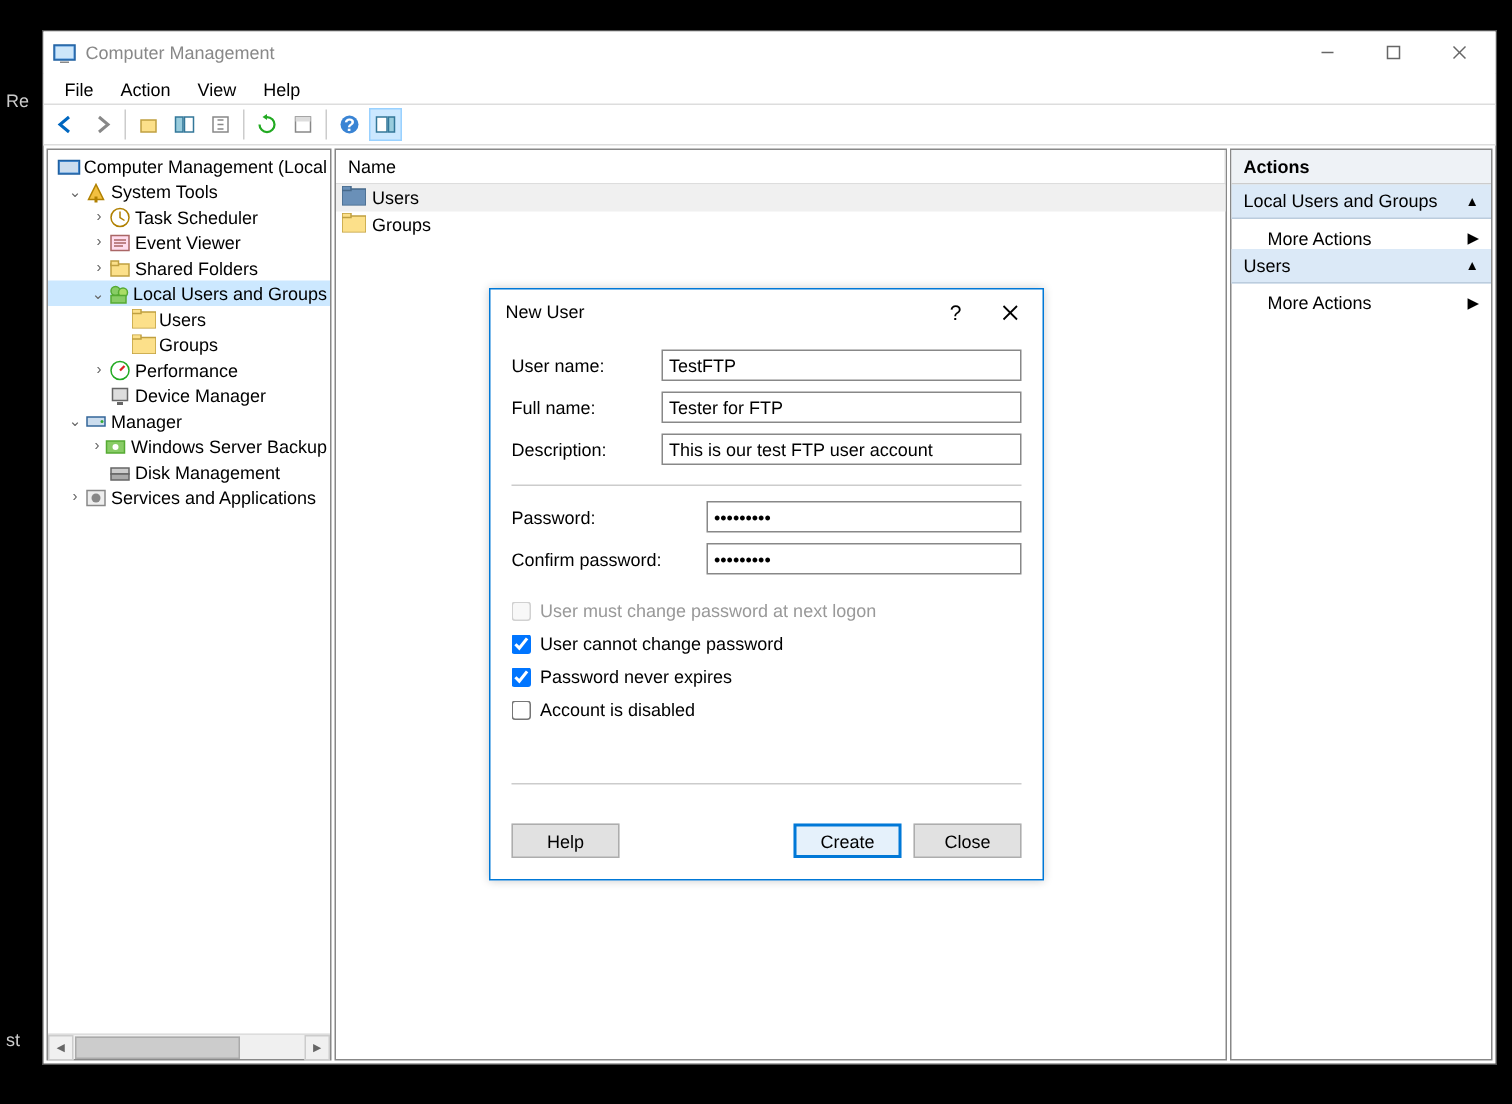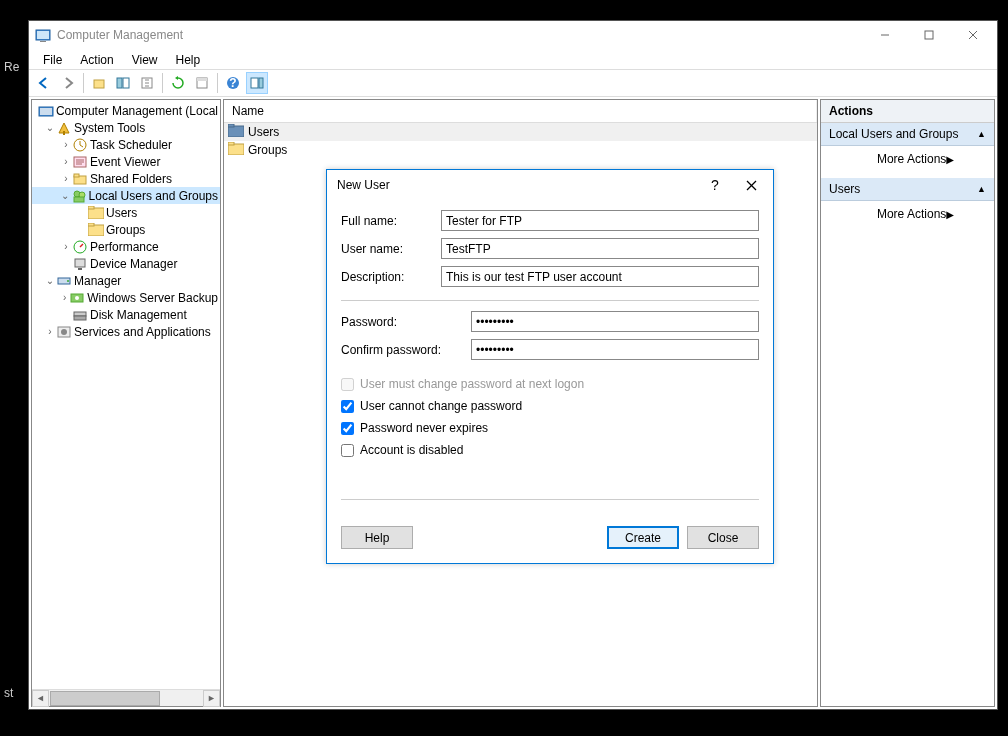--- a/index.html
+++ b/index.html
@@ -44,25 +44,25 @@
 .list-header { height:23px; border-bottom:1px solid #ddd; display:flex; align-items:center;}
 .list-header .col { padding:0 8px; height:100%; display:flex; align-items:center; border-right:1px solid #eee; flex:1;}
 .list-row { display:flex; align-items:center; height:18px; padding-left:4px; gap:4px;}
 .list-row.sel { background:#f0f0f0; }
 .folder-icon{ width:16px; height:13px; }
 
 .actions-pane { width:175px; border:1px solid #888; margin:2px 2px 2px 0; background:#fff;}
 .actions-hdr { background:#eef2f6; padding:4px 8px; font-weight:bold; border-bottom:1px solid #ccc; font-size:12px;}
 .actions-sec { background:#dbe9f7; padding:4px 8px; display:flex; align-items:center; justify-content:space-between; border-bottom:1px solid #bcd;}
 .actions-sec .arr{ font-size:9px;}
-.actions-item { padding:6px 8px 12px 24px; display:flex; align-items:center; justify-content:center;}
+.actions-item { padding:6px 8px 0 24px; display:flex; align-items:center; justify-content:space-between;}
 .actions-item .arr{ font-size:10px;}
 
 .dialog {
-  position:absolute; left:326px; top:169px; width:448px; height:395px;
+  position:absolute; left:326px; top:192px; width:370px; height:395px;
   background:#fff; border:1px solid #0078d7; box-shadow:0 0 6px rgba(0,0,0,0.2);
   display:flex; flex-direction:column;
 }
 .dlg-title { height:30px; display:flex; align-items:center; padding:0 4px 0 10px; }
 .dlg-title .t{ flex:1; font-size:12px;}
 .dlg-title .db{ width:36px; height:26px; display:flex; align-items:center; justify-content:center; font-size:14px;}
 .dlg-body { flex:1; padding:10px 14px 6px 14px; display:flex; flex-direction:column; }
 .frow { display:flex; align-items:center; margin-bottom:7px; }
 .frow label{ width:100px;}
 .frow input[type=text], .frow input[type=password]{ flex:1; border:1px solid #888; height:21px; padding:0 4px; font-size:12px;}
@@ -375,26 +375,26 @@
     <div class="db">?</div>
     <div class="db">
         <svg width="11" height="11">
           <line x1="1" y1="1" x2="10" y2="10" stroke="#000" stroke-width="1.2"></line>
           <line x1="10" y1="1" x2="1" y2="10" stroke="#000" stroke-width="1.2"></line>
         </svg>
       </div>
   </div>
   <div class="dlg-body">
     <div class="frow">
+      <label>User name:</label>
+      <input type="text" value="TestFTP" style="">
+    </div>
+    <div class="frow">
       <label>Full name:</label>
       <input type="text" value="Tester for FTP" style="">
-    </div>
-    <div class="frow">
-      <label>User name:</label>
-      <input type="text" value="TestFTP" style="">
     </div>
     <div class="frow">
       <label>Description:</label>
       <input type="text" value="This is our test FTP user account" style="">
     </div>
     <hr>
     <div class="frow">
       <label style="width:130px">Password:</label>
       <input type="text" value="•••••••••" style="">
     </div>

